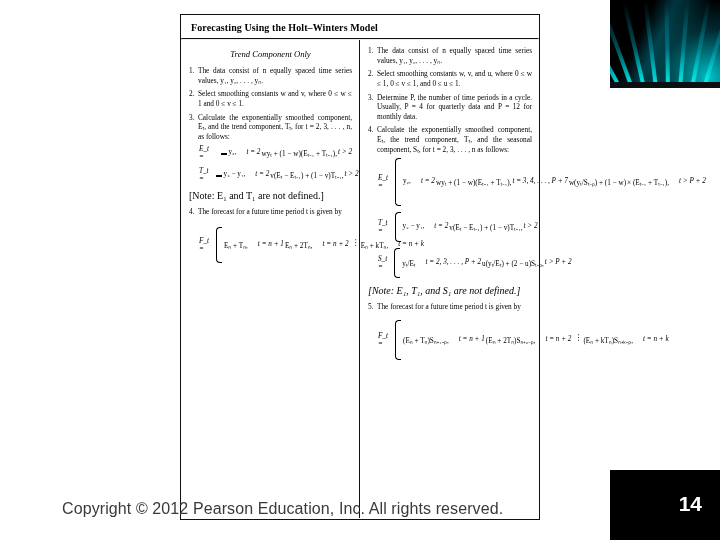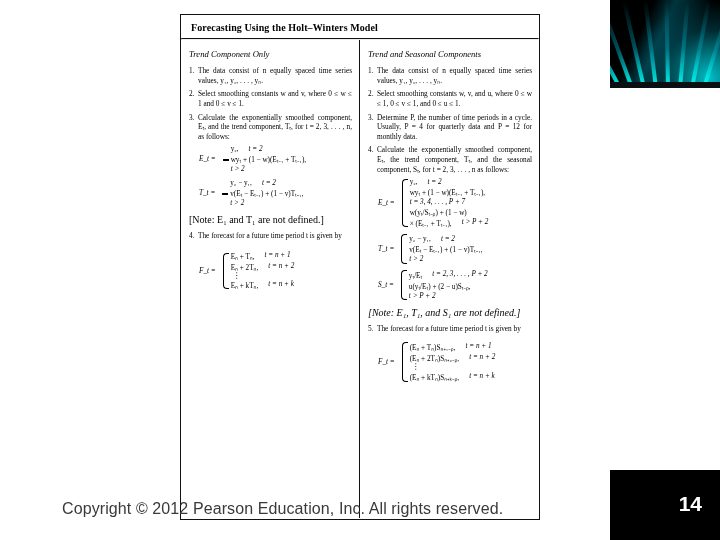--- a/index.html
+++ b/index.html
@@ -27,34 +27,34 @@
 
   
   .slide-box{position:absolute;left:180px;top:14px;width:360px;height:506px;
              border:1px solid #111;background:#fff;box-sizing:border-box;}
   .slide-title{font-weight:bold;font-size:10px;padding:7px 0 5px 10px;letter-spacing:.1px;}
   .title-rule{border-top:1px solid #111;margin:0;}
   .cols{display:flex;height:calc(100% - 26px);}
   .col{box-sizing:border-box;padding:6px 7px 4px 8px;position:relative;}
   .col.left{width:50%;border-right:1px solid #111;}
   .col.right{width:50%;}
-  .colhead{font-style:italic;font-size:8.6px;margin:3px 0 7px 0;}
+  .colhead{text-align:center;font-style:italic;font-size:8.6px;margin:3px 0 7px 0;}
   .step{display:flex;font-size:7.3px;line-height:1.32;margin-bottom:4px;text-align:justify;}
   .step .num{width:9px;flex:none;}
   .step .txt{flex:1;}
   .note{font-size:10px;line-height:1.3;margin:3px 0 5px 0;}
   .mathblock{margin:4px 0 6px 10px;font-size:7.2px;}
 
   
   .eqrow{display:flex;align-items:center;gap:3px;}
   .var{font-style:italic;}
   .brace{font-size:1em;display:inline-block;position:relative;width:7px;flex:none;}
   .brace::before{content:"";position:absolute;left:2px;top:0;bottom:0;width:5px;
      border-left:1px solid #000;border-top:1px solid #000;border-bottom:1px solid #000;border-radius:4px 0 0 4px;}
-  .cases{display:flex;flex-direction:column;gap:1px;}
+  .cases{display:flex;flex-direction:row;gap:1px;}
   .case{display:flex;gap:10px;white-space:nowrap;}
   .case .cond{font-style:italic;}
   .vdots{letter-spacing:0;line-height:.8;font-size:8px;padding-left:2px;}
   .eqlabel{padding-right:2px;}
 </style>
 </head>
 <body>
 
 <div class="fiber-art">
   <div class="teal"></div>
@@ -156,21 +156,20 @@
             <span class="case">
               <span>Eₙ + kTₙ,</span>
               <span class="cond">t = n + k</span>
             </span>
           </span>
         </div>
       </div>
     </div>
 
     <div class="col right">
-      <div class="colhead">Trend and Seasonal Components</div>
 
       <div class="step">
         <span class="num">1.</span>
         <span class="txt">The data consist of n equally spaced time series values, y₁, y₂, . . . , yₙ.</span>
       </div>
       <div class="step">
         <span class="num">2.</span>
         <span class="txt">Select smoothing constants w, v, and u, where 0 ≤ w ≤ 1, 0 ≤ v ≤ 1, and 0 ≤ u ≤ 1.</span>
       </div>
       <div class="step">

